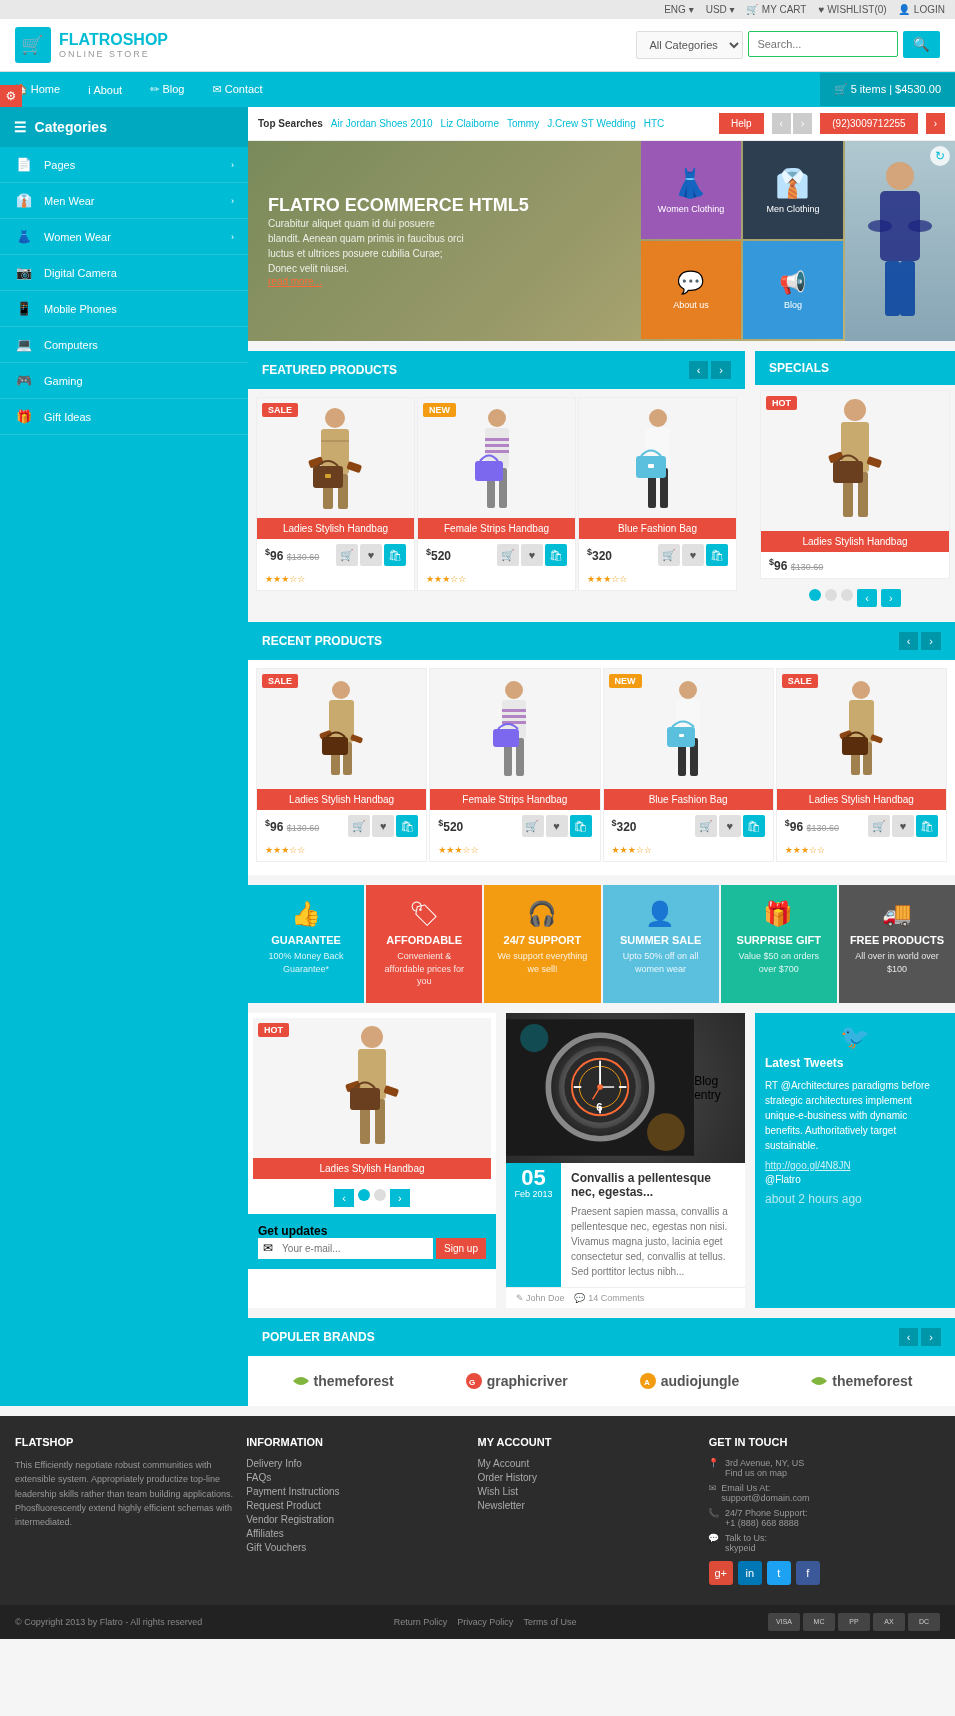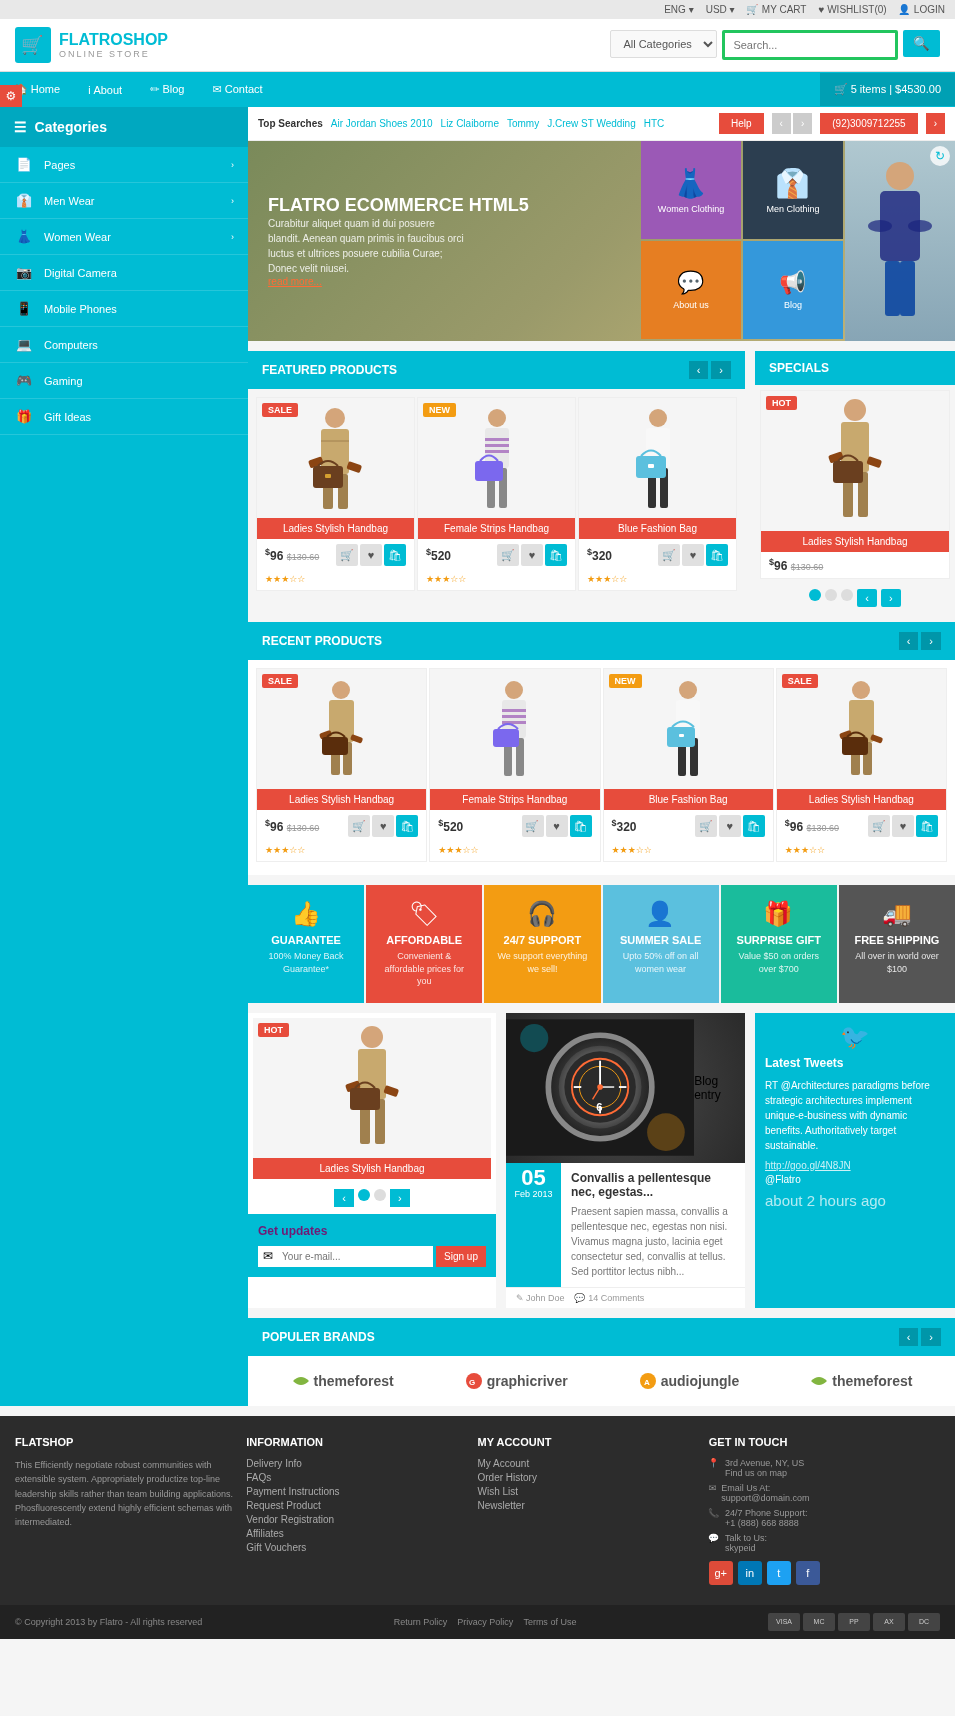--- a/index.html
+++ b/index.html
@@ -12,21 +12,21 @@
     
     .header { background: #fff; display: flex; align-items: center; padding: 8px 15px; border-bottom: 1px solid #ddd; }
     .logo { display: flex; align-items: center; gap: 8px; flex: 1; }
     .logo-icon { background: #00bcd4; color: #fff; width: 36px; height: 36px; display: flex; align-items: center; justify-content: center; font-size: 18px; border-radius: 3px; }
     .logo-text { line-height: 1.2; }
     .logo-text .brand { font-size: 16px; font-weight: bold; color: #333; }
     .logo-text .brand span { color: #00bcd4; }
     .logo-text .sub { font-size: 9px; color: #999; letter-spacing: 2px; }
     .search-bar { display: flex; align-items: flex-start; gap: 5px; }
     .search-cat { border: 1px solid #ddd; padding: 6px 8px; font-size: 11px; background: #f9f9f9; color: #555; border-radius: 2px; }
-    .search-input { border: 3px solid #22c55e; padding: 6px 8px; font-size: 11px; width: 176px; border-radius: 2px; }
+    .search-input { border: 1px solid #22c55e; padding: 6px 8px; font-size: 11px; width: 150px; border-radius: 2px; }
     .search-btn { background: #00bcd4; color: #fff; border: none; padding: 6px 10px; cursor: pointer; border-radius: 2px; }
 
     
     .main-nav { background: #00bcd4; display: flex; align-items: center; padding: 0; }
     .nav-item { color: #fff; padding: 10px 14px; font-size: 11px; cursor: pointer; display: flex; align-items: center; gap: 4px; }
     .nav-cart { margin-left: auto; background: rgba(0,0,0,0.15); }
 
     
     .content-wrap { display: flex; }
 
@@ -116,25 +116,25 @@
     .blog-info h3 { font-size: 12px; color: #333; margin-bottom: 5px; }
     .blog-info p { font-size: 10px; color: #777; line-height: 1.5; }
     .blog-meta { padding: 5px 10px; font-size: 9px; color: #999; border-top: 1px solid #eee; display: flex; gap: 10px; }
 
     
     .twitter-section { width: 200px; background: #00bcd4; padding: 10px; }
     .twitter-icon { font-size: 24px; color: #fff; text-align: center; margin-bottom: 5px; }
     .twitter-title { color: #fff; font-size: 12px; font-weight: bold; margin-bottom: 8px; }
     .twitter-text { color: #fff; font-size: 10px; line-height: 1.5; margin-bottom: 5px; }
     .twitter-link { color: rgba(255,255,255,0.8); font-size: 10px; text-decoration: underline; }
-    .twitter-time { color: rgba(255,255,255,0.7); font-size: 15px; margin-top: 5px; }
+    .twitter-time { color: rgba(255,255,255,0.7); font-size: 12px; margin-top: 5px; }
 
     
     .get-updates { background: #00bcd4; padding: 10px; margin-top: 2px; }
-    .get-updates h4 { color: #701a75; font-size: 12px; margin-bottom: 8px; }
+    .get-updates h4 { color: #000000; font-size: 12px; }
     .email-form { display: flex; gap: 3px; }
     .email-input { flex: 1; padding: 5px; font-size: 10px; border: none; }
     .signup-btn { background: #e74c3c; color: #fff; border: none; padding: 5px 8px; font-size: 10px; cursor: pointer; }
 
     
     .brands-section { background: #fff; margin-top: 10px; }
     .brands-grid { display: flex; align-items: center; justify-content: space-around; padding: 15px; gap: 15px; }
     .brand-logo { color: #555; font-size: 14px; font-weight: bold; display: flex; align-items: center; gap: 3px; }
 
     
@@ -606,21 +606,21 @@
         <div class="feat-title">SUMMER SALE</div>
         <div class="feat-desc">Upto 50% off on all women wear</div>
       </div>
       <div class="feat-box teal">
         <div class="feat-icon">🎁</div>
         <div class="feat-title">SURPRISE GIFT</div>
         <div class="feat-desc">Value $50 on orders over $700</div>
       </div>
       <div class="feat-box dark">
         <div class="feat-icon">🚚</div>
-        <div class="feat-title">FREE SHIPPING</div>
+        <div class="feat-title">FREE PRODUCTS</div>
         <div class="feat-desc">All over in world over $100</div>
       </div>
     </div>
 
     <div class="blog-twitter">
 
       <div class="best-seller">
         <div style="padding:5px; background:#fff;">
           <div class="product-img" style="height:140px;">
             <span class="badge badge-hot">HOT</span>

